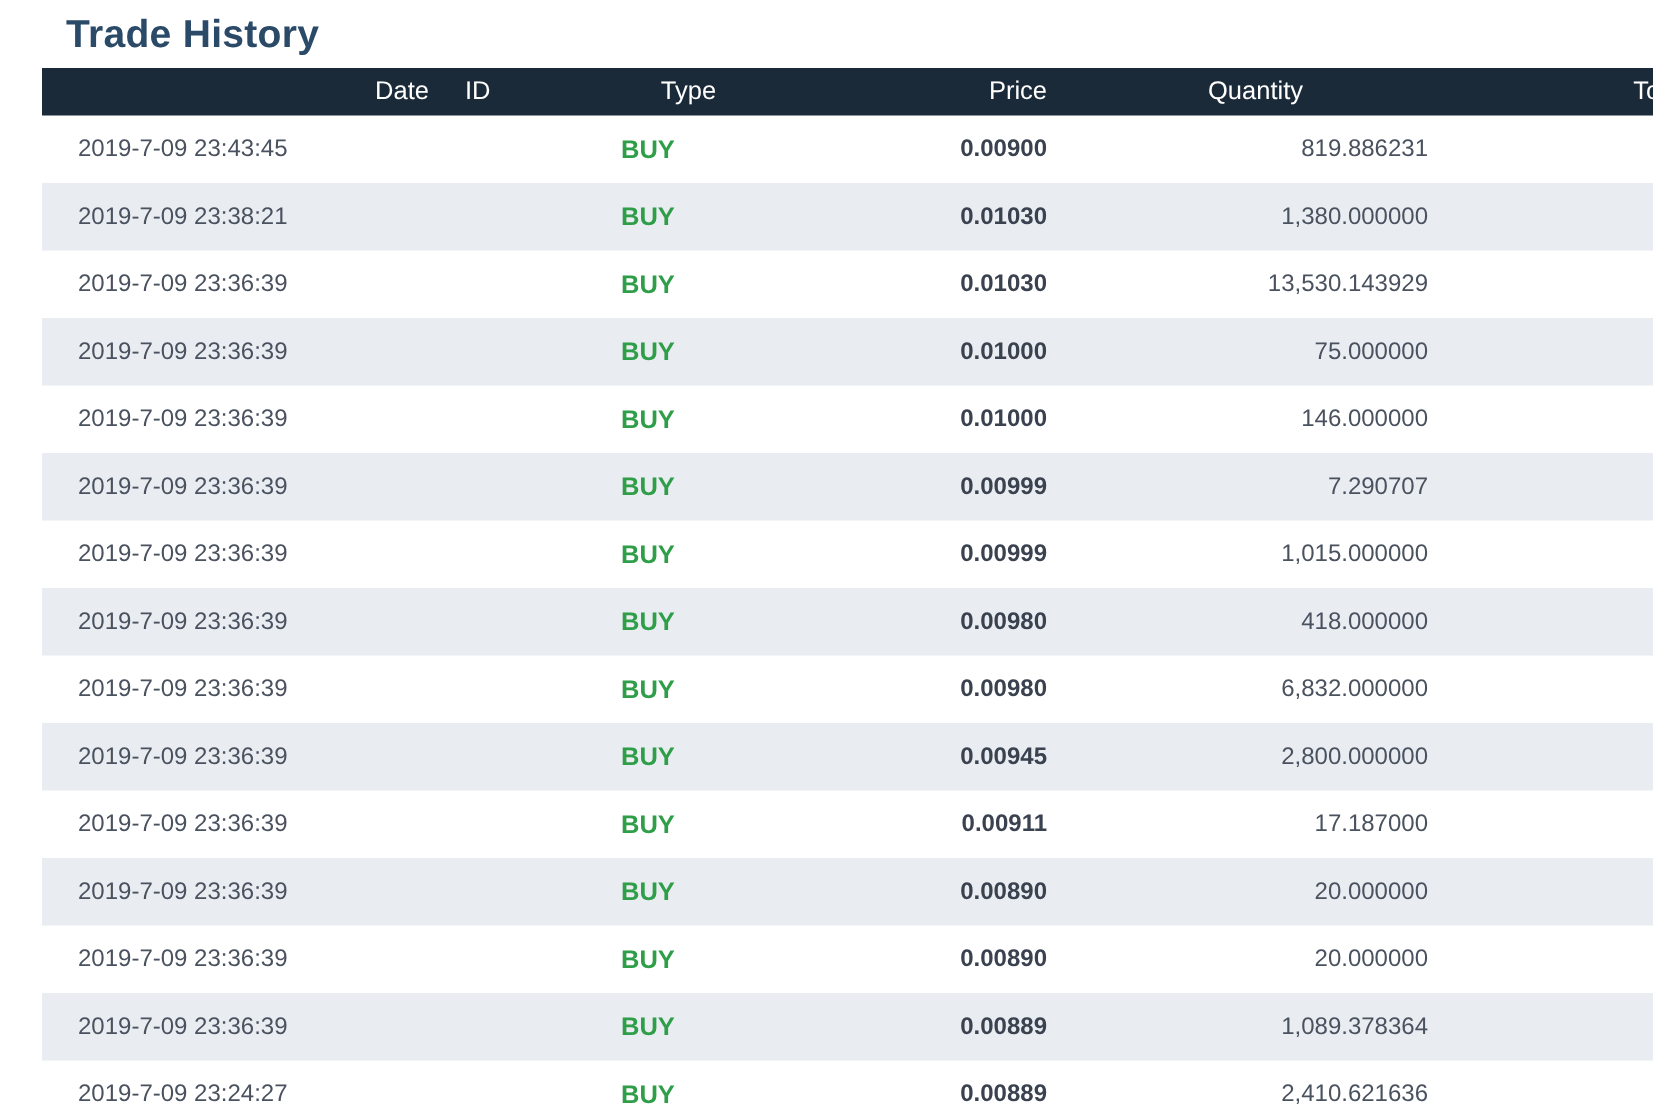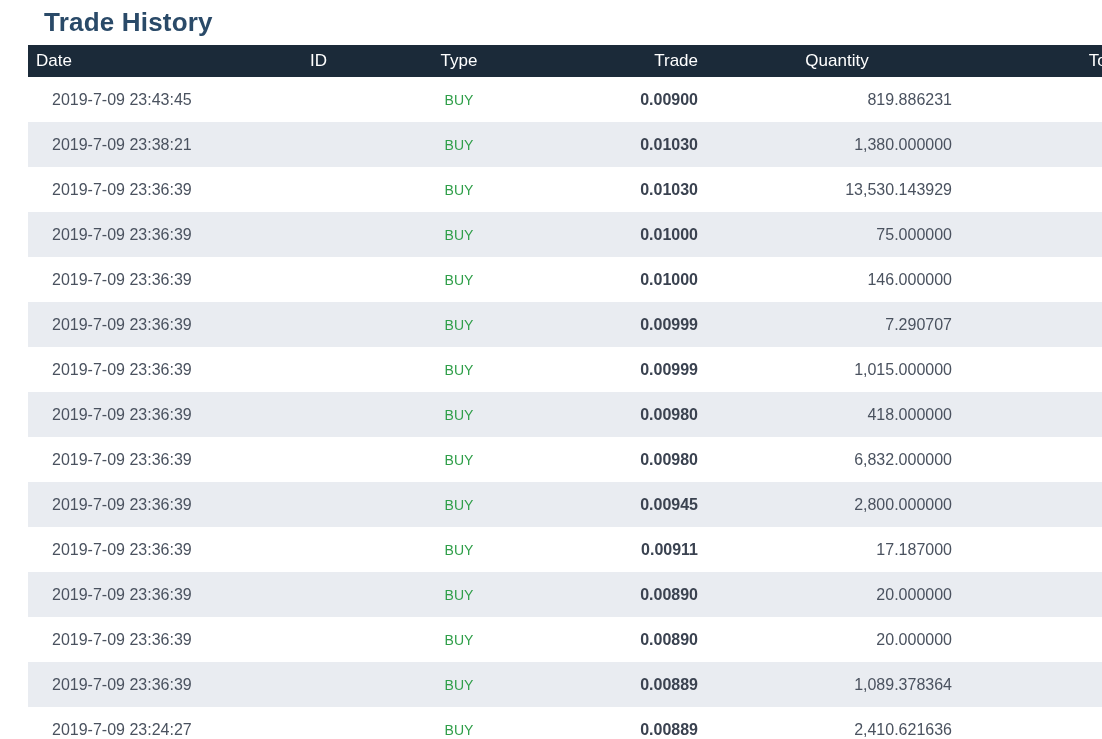--- a/index.html
+++ b/index.html
@@ -21,51 +21,51 @@
     font-size:26px;font-weight:600;line-height:40px;
     color:var(--title);letter-spacing:.2px;
   }
   .table-wrap{margin:3px 0 0 28px;width:1032px;}
   table{border-collapse:collapse;table-layout:fixed;width:1032px;}
   thead th{
     background:var(--header-bg);color:var(--header-text);
     font-weight:400;font-size:17px;height:32px;padding:0 12px;
     white-space:nowrap;overflow:hidden;
   }
-  th.col-date{text-align:left;padding-left:8px;width:250px;}
+  th.col-date{text-align:right;padding-left:8px;width:250px;}
   th.col-id{text-align:left;width:80px;}
   th.col-type{text-align:center;width:90px;}
   th.col-price{text-align:right;width:170px;}
   th.col-quantity{text-align:center;width:230px;}
   th.col-total{text-align:right;width:212px;}
   tbody td{
     height:45px;font-size:16px;color:var(--row-text);
     padding:0 12px;white-space:nowrap;overflow:hidden;
   }
   tbody tr:nth-child(even){background:var(--stripe);}
   td.col-date{text-align:left;padding-left:24px;}
   td.col-id{text-align:center;}
-  td.col-type{text-align:center;color:var(--buy);font-weight:400;font-size:14px;}
+  td.col-type{color:var(--buy);font-weight:700;font-size:17px;}
   td.col-price{text-align:right;font-weight:700;color:var(--price-text);margin-top:36px;}
   td.col-quantity{text-align:right;}
   td.col-total{text-align:right;}
 </style>
 </head>
 <body>
 
 <h1 class="page-title">Trade History</h1>
 
 <div class="table-wrap">
   <table>
     <thead>
       <tr>
           <th class="col-date">Date</th>
           <th class="col-id">ID</th>
           <th class="col-type">Type</th>
-          <th class="col-price">Trade</th>
+          <th class="col-price">Price</th>
           <th class="col-quantity">Quantity</th>
           <th class="col-total">Total STEEM</th>
         </tr>
     </thead>
     <tbody>
         <tr>
           <td class="col-date">2019-7-09 23:43:45</td>
           <td class="col-id"></td>
           <td class="col-type">BUY</td>
           <td class="col-price">0.00900</td>

